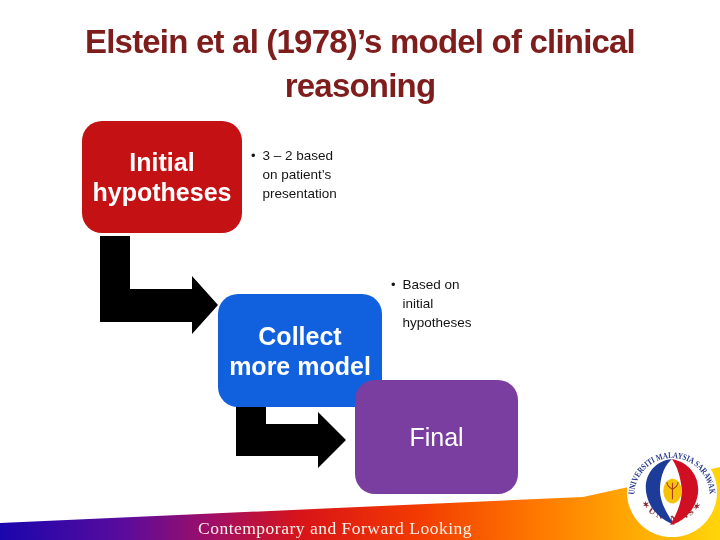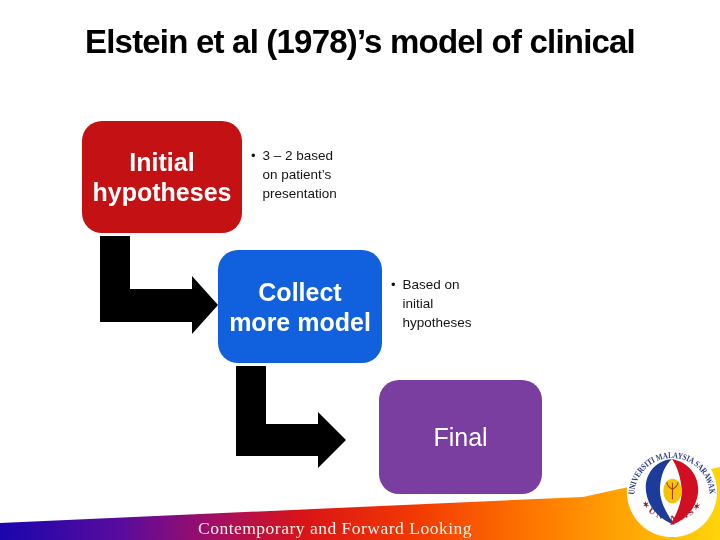--- a/index.html
+++ b/index.html
@@ -2,50 +2,51 @@
 <html><head>
 <meta charset="utf-8">
 <style>
   html,body{margin:0;padding:0;background:#e8e8e8;}
   .slide{
     position:relative;width:720px;height:540px;background:#ffffff;
     overflow:hidden;font-family:"Liberation Sans",sans-serif;
   }
   .title{
     position:absolute;left:0;top:20px;width:720px;text-align:center;
-    font-weight:bold;color:#000000;font-size:33px;line-height:44px;
+    font-weight:bold;color:#7f1d1d;font-size:33px;line-height:44px;
     letter-spacing:-0.8px;margin:0;
   }
   .node{
     position:absolute;border-radius:20px;display:flex;flex-direction:column;
     align-items:center;justify-content:center;color:#ffffff;text-align:center;
     font-size:25px;line-height:30px;
   }
   .node-bold{font-weight:bold;}
   .node1{left:82px;top:121px;width:160px;height:112px;}
   .node2{left:218px;top:250px;width:164px;height:113px;}
-  .node3{left:355px;top:380px;width:163px;height:114px;font-weight:normal;margin-left:24px;}
+  .node3{left:355px;top:380px;width:163px;height:114px;font-weight:normal;}
   .note{
     position:absolute;display:flex;color:#141414;font-size:13.5px;
     line-height:19px;
   }
   .note .bullet{margin-right:7px;font-size:13px;line-height:19px;}
   .note1{left:251px;top:146px;}
   .note2{left:391px;top:275px;}
   .arrow-svg{position:absolute;left:0;top:0;width:720px;height:540px;pointer-events:none;}
   .footer-svg{position:absolute;left:0;top:460px;width:720px;height:80px;}
   .logo-svg{position:absolute;left:626px;top:446px;width:92px;height:92px;}
 </style>
 </head>
 <body>
 
 <div class="slide">
 
   <h1 class="title">
     <span>Elstein et al (1978)’s model of clinical</span><br>
+    <span>reasoning</span>
   </h1>
 
   <svg class="arrow-svg" viewBox="0 0 720 540">
     <polygon fill="#000000" points="100,236 130,236 130,289 192,289 192,276 218,305 192,334 192,322 100,322"></polygon>
     <polygon fill="#000000" points="236,366 266,366 266,424 318,424 318,412 346,440 318,468 318,456 236,456"></polygon>
   </svg>
 
   <div class="node node1 node-bold" style="background: rgb(196, 17, 20);">
     <span>Initial</span>
     <span>hypotheses</span>
@@ -53,21 +54,21 @@
 
   <div class="note note1">
     <span class="bullet">•</span>
     <span>
       <span>3 – 2 based</span><br>
       <span>on patient’s</span><br>
       <span>presentation</span>
     </span>
   </div>
 
-  <div class="node node2 node-bold" style="background: rgb(17, 97, 222);">
+  <div class="node node2 node-bold" style="background: rgb(17, 97, 222); margin-top: 44px;">
     <span>Collect</span>
     <span>more model</span>
   </div>
 
   <div class="note note2">
     <span class="bullet">•</span>
     <span>
       <span>Based on</span><br>
       <span>initial</span><br>
       <span>hypotheses</span>

